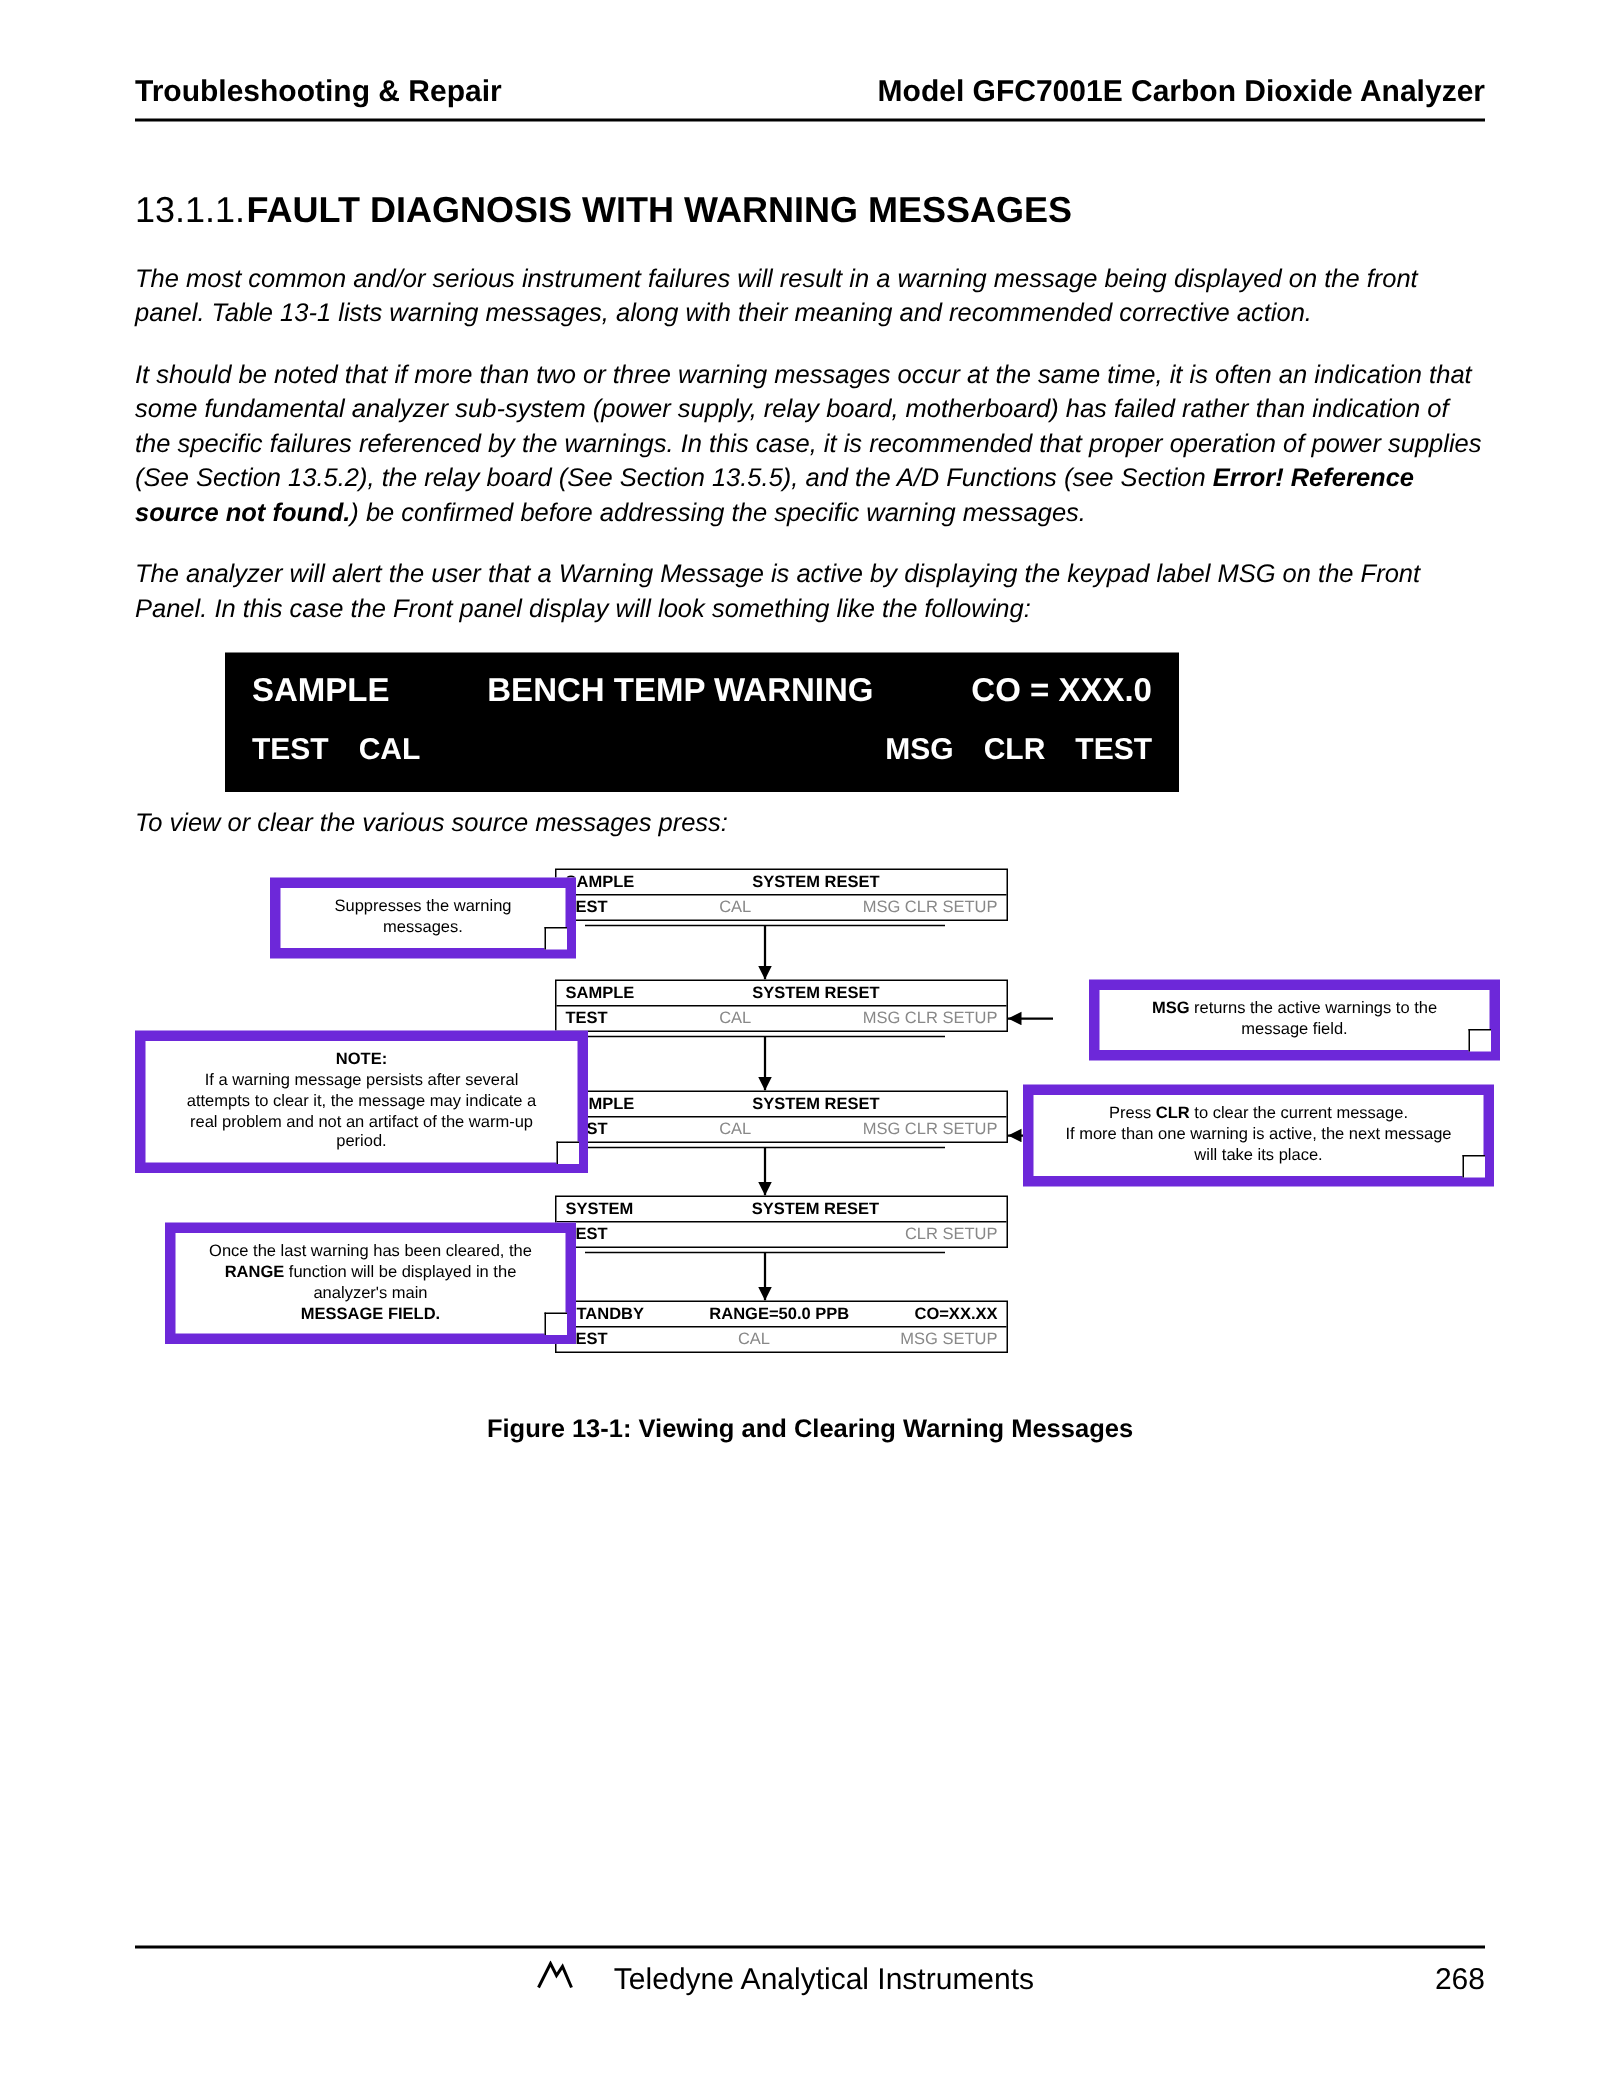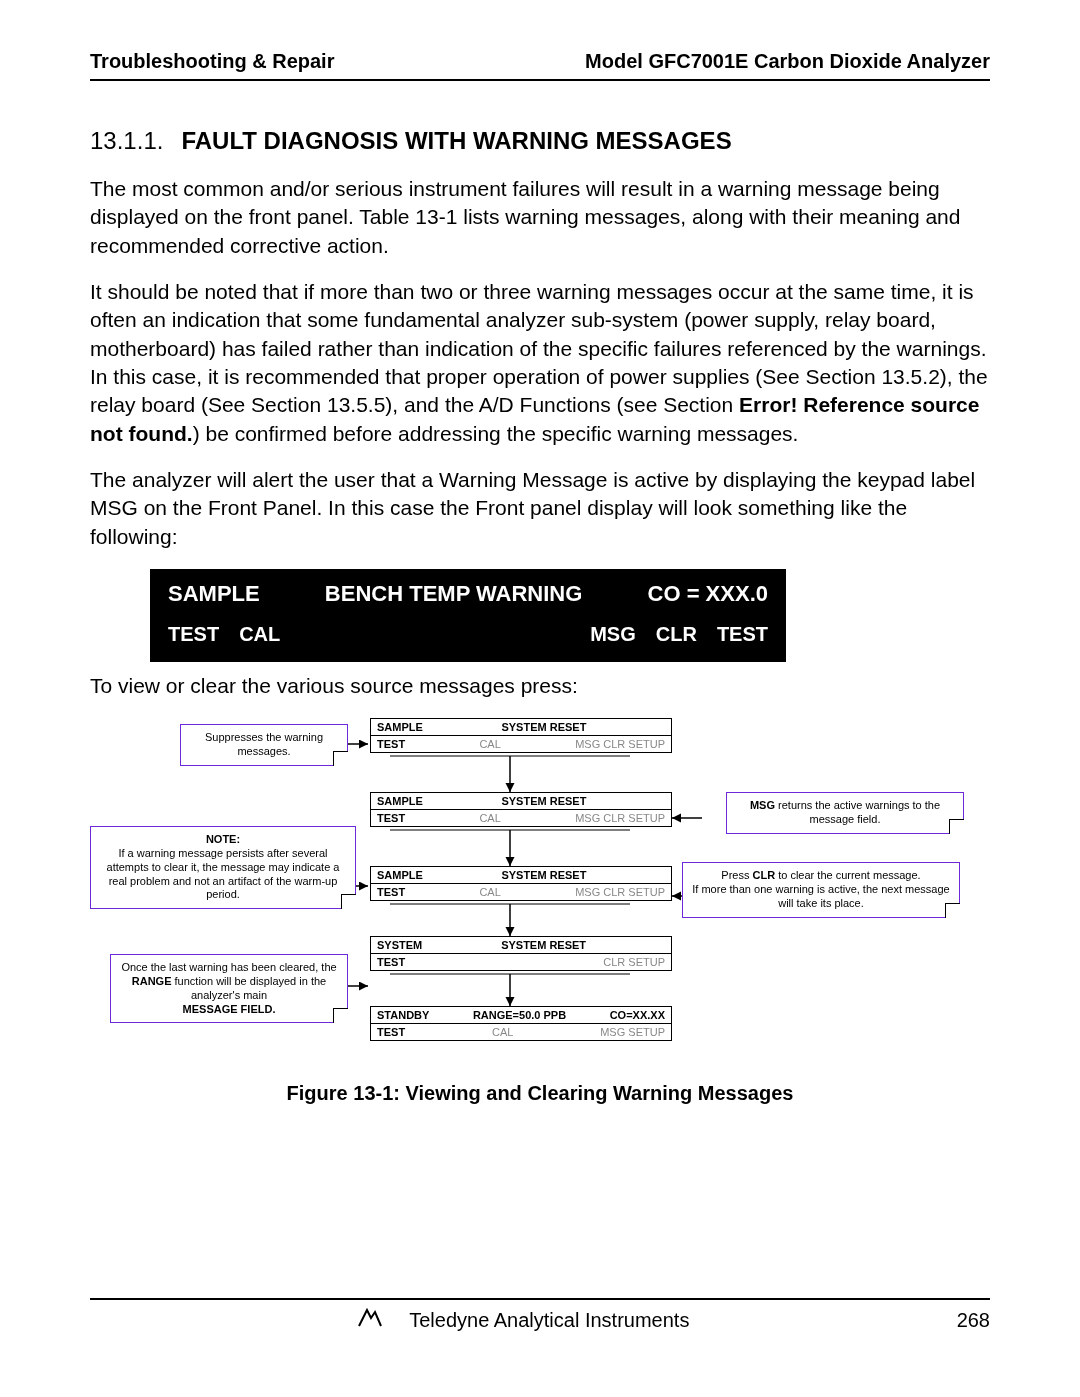--- a/index.html
+++ b/index.html
@@ -1,42 +1,42 @@
 <!DOCTYPE html>
 <html><head>
 <meta charset="utf-8">
 <style>
   html,body{margin:0;padding:0;background:#fff;font-family:Arial,Helvetica,sans-serif;color:#000;}
   .page{width:1080px;height:1373px;margin:0 auto;position:relative;box-sizing:border-box;padding:50px 90px 40px 90px;}
   .running{display:flex;justify-content:space-between;font-weight:bold;font-size:20px;}
   .hr{border-top:2px solid #000;margin-top:6px;}
-  h2.sect{font-size:24px;margin:46px 0 20px 0;display:flex;gap:18px;align-items:baseline;}
+  h2.sect{font-size:24px;margin:46px 0 20px 0;display:flex;gap:1px;align-items:baseline;}
   h2.sect .num{font-weight:normal;}
   h2.sect .title{font-weight:bold;}
-  p{font-size:21px;line-height:1.35;margin:0 0 18px 0;}
+  p{font-size:17px;line-height:1.35;margin:0 0 18px 0;font-style:italic;}
   .boldspan{font-weight:bold;}
 
   
   .lcd{background:#000;color:#fff;width:600px;margin:10px 0 10px 60px;padding:12px 18px 16px 18px;font-weight:bold;}
   .lcd .row{display:flex;justify-content:space-between;font-size:22px;}
   .lcd .row2{display:flex;gap:20px;font-size:20px;margin-top:16px;}
   .lcd .sp{flex:1;}
 
-  .figcap{text-align:center;font-weight:bold;font-size:20px;margin-top:14px;}
+  .figcap{text-align:center;font-weight:bold;font-size:17px;margin-top:14px;}
 
   
   .flow{position:relative;width:900px;height:350px;margin:4px auto 0 auto;font-size:11px;}
   .flow .mini{position:absolute;border:1px solid #000;width:300px;background:#fff;}
   .flow .mini .r{display:flex;justify-content:space-between;padding:2px 6px;}
   .flow .mini .r .left{font-weight:bold;}
   .flow .mini .r .left2{color:#000;font-weight:bold;}
   .flow .mini .r .mid{font-weight:bold;}
   .flow .mini .r .dim{color:#888;}
   .flow .mini .sep{border-top:1px solid #000;}
-  .flow .note{position:absolute;border:1px solid #6d28d9;background:#fff;text-align:center;padding:6px 8px;line-height:1.25;}
+  .flow .note{position:absolute;border:7px solid #6d28d9;background:#fff;text-align:center;padding:6px 20px;line-height:1.25;}
   .flow .note .corner{position:absolute;right:-1px;bottom:-1px;width:14px;height:14px;background:#fff;border-left:1px solid #000;border-top:1px solid #000;}
   .flow svg{position:absolute;left:0;top:0;}
 
   
   .footer{position:absolute;left:90px;right:90px;bottom:40px;}
   .footer .line{border-top:2px solid #000;margin-bottom:8px;}
   .footer .row{display:flex;justify-content:space-between;align-items:center;font-size:20px;}
   .footer .brand{display:flex;align-items:center;gap:26px;}
   .footer .logo{display:inline-block;}
 </style>

